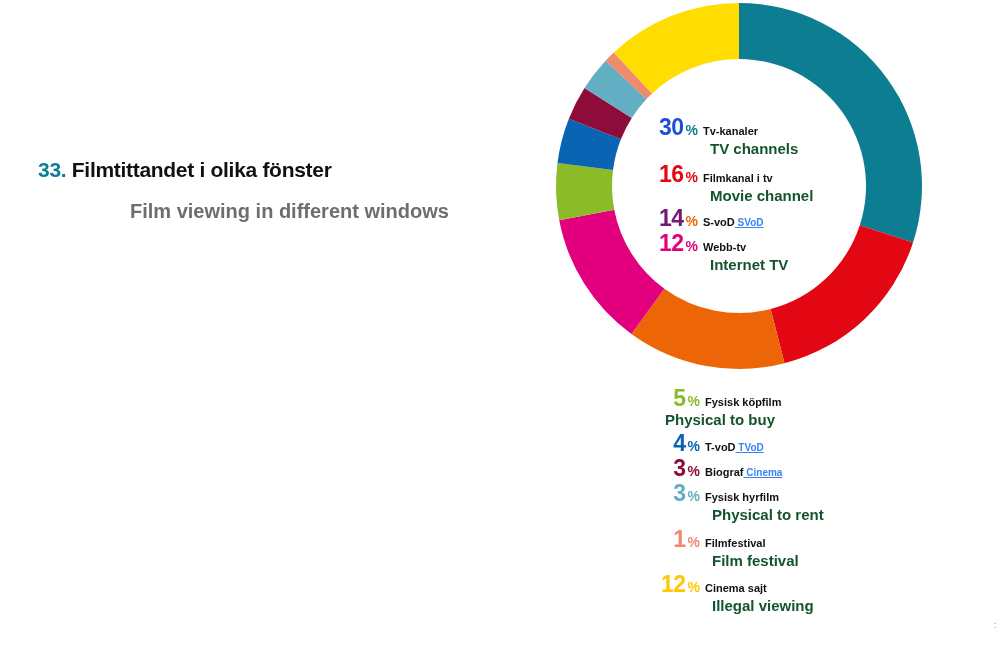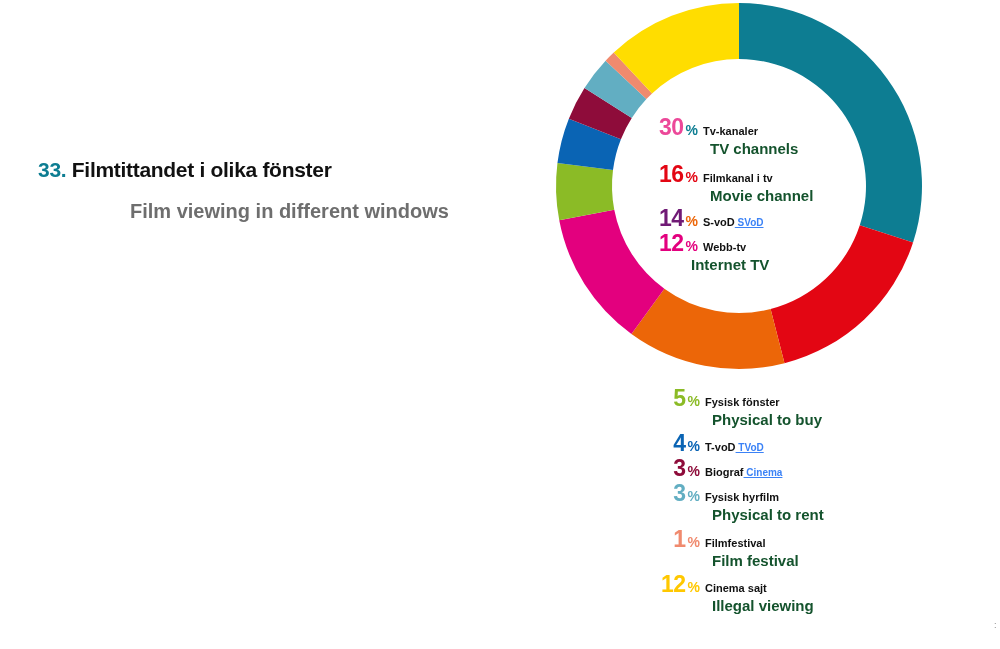--- a/index.html
+++ b/index.html
@@ -31,25 +31,25 @@
     <path d="M631.4352988304774,334.0501099706154 A183,183 0 0 1 559.24143311665,220.2907805691876 L614.2495191574566,209.797426952387 A127,127 0 0 0 664.3512729588559,288.74515828561834 Z" fill="#e3007e"></path>
     <path d="M559.24143311665,220.2907805691876 A183,183 0 0 1 557.4430096594506,163.06401825773239 L613.0014329330613,170.08267933733342 A127,127 0 0 0 614.2495191574566,209.797426952387 Z" fill="#8bbb26"></path>
     <path d="M557.4430096594506,163.06401825773239 A183,183 0 0 1 568.85090308245,118.63320685870403 L620.918386292192,139.24818180904595 A127,127 0 0 0 613.0014329330613,170.08267933733342 Z" fill="#0a64b4"></path>
     <path d="M568.85090308245,118.63320685870403 A183,183 0 0 1 584.4879896331312,87.94369651884365 L631.7703534612441,117.94999703766746 A127,127 0 0 0 620.918386292192,139.24818180904595 Z" fill="#8e0c3a"></path>
     <path d="M584.4879896331312,87.94369651884365 A183,183 0 0 1 605.5987411818817,60.72787961505003 L646.4209843174807,99.06251754705657 A127,127 0 0 0 631.7703534612441,117.94999703766746 Z" fill="#62aec2"></path>
     <path d="M605.5987411818817,60.72787961505003 A183,183 0 0 1 613.7278796150499,52.598741181881735 L652.0625175470565,93.42098431748076 A127,127 0 0 0 646.4209843174807,99.06251754705657 Z" fill="#f08a6e"></path>
     <path d="M613.7278796150499,52.598741181881735 A183,183 0 0 1 739,3 L739,59 A127,127 0 0 0 652.0625175470565,93.42098431748076 Z" fill="#ffdd00"></path>
   </svg>
 
 <div id="labels">
-    <div class="lbl" style="left: 655px; top: 114px;"><span class="pctwrap" style="width: 48px;"><span class="pct" style="color: #ec4899;">30</span><span class="sign" style="color: rgb(13, 125, 146);">%</span></span><span class="sv">Tv-kanaler</span><span class="en2" style="margin-left: 55px;">TV channels</span></div>
+    <div class="lbl" style="left: 655px; top: 114px;"><span class="pctwrap" style="width: 48px;"><span class="pct" style="color: #1d4ed8;">30</span><span class="sign" style="color: rgb(13, 125, 146);">%</span></span><span class="sv">Tv-kanaler</span><span class="en2" style="margin-left: 55px;">TV channels</span></div>
     <div class="lbl" style="left: 655px; top: 161px;"><span class="pctwrap" style="width: 48px;"><span class="pct" style="color: rgb(227, 6, 19);">16</span><span class="sign" style="color: rgb(227, 6, 19);">%</span></span><span class="sv">Filmkanal i tv</span><span class="en2" style="margin-left: 55px;">Movie channel</span></div>
     <div class="lbl" style="left: 655px; top: 205px;"><span class="pctwrap" style="width: 48px;"><span class="pct" style="color: #701a75;">14</span><span class="sign" style="color: rgb(236, 102, 8);">%</span></span><span class="sv">S-voD</span><span class="en"> SVoD</span></div>
-    <div class="lbl" style="left: 655px; top: 230px;"><span class="pctwrap" style="width: 48px;"><span class="pct" style="color: rgb(227, 0, 126);">12</span><span class="sign" style="color: rgb(227, 0, 126);">%</span></span><span class="sv">Webb-tv</span><span class="en2" style="margin-left: 36px;">Internet TV</span></div>
-    <div class="lbl" style="left: 665px; top: 385px;"><span class="pctwrap" style="width: 40px;"><span class="pct" style="color: rgb(139, 187, 38);">5</span><span class="sign" style="color: rgb(139, 187, 38);">%</span></span><span class="sv">Fysisk fönster</span><span class="en2" style="margin-left: 47px;">Physical to buy</span></div>
+    <div class="lbl" style="left: 655px; top: 230px;"><span class="pctwrap" style="width: 48px;"><span class="pct" style="color: rgb(227, 0, 126);">12</span><span class="sign" style="color: rgb(227, 0, 126);">%</span></span><span class="sv">Webb-tv</span><span class="en2" style="margin-left: 55px;">Internet TV</span></div>
+    <div class="lbl" style="left: 665px; top: 385px;"><span class="pctwrap" style="width: 40px;"><span class="pct" style="color: rgb(139, 187, 38);">5</span><span class="sign" style="color: rgb(139, 187, 38);">%</span></span><span class="sv">Fysisk köpfilm</span><span class="en2" style="">Physical to buy</span></div>
     <div class="lbl" style="left: 665px; top: 430px;"><span class="pctwrap" style="width: 40px;"><span class="pct" style="color: rgb(10, 100, 180);">4</span><span class="sign" style="color: rgb(10, 100, 180);">%</span></span><span class="sv">T-voD</span><span class="en"> TVoD</span></div>
     <div class="lbl" style="left: 665px; top: 455px;"><span class="pctwrap" style="width: 40px;"><span class="pct" style="color: rgb(142, 12, 58);">3</span><span class="sign" style="color: rgb(142, 12, 58);">%</span></span><span class="sv">Biograf</span><span class="en"> Cinema</span></div>
     <div class="lbl" style="left: 665px; top: 480px;"><span class="pctwrap" style="width: 40px;"><span class="pct" style="color: rgb(98, 174, 194);">3</span><span class="sign" style="color: rgb(98, 174, 194);">%</span></span><span class="sv">Fysisk hyrfilm</span><span class="en2" style="margin-left: 47px;">Physical to rent</span></div>
     <div class="lbl" style="left: 665px; top: 526px;"><span class="pctwrap" style="width: 40px;"><span class="pct" style="color: rgb(240, 138, 110);">1</span><span class="sign" style="color: rgb(240, 138, 110);">%</span></span><span class="sv">Filmfestival</span><span class="en2" style="margin-left: 47px;">Film festival</span></div>
     <div class="lbl" style="left: 655px; top: 571px;"><span class="pctwrap" style="width: 50px;"><span class="pct" style="color: rgb(255, 200, 0);">12</span><span class="sign" style="color: rgb(255, 200, 0);">%</span></span><span class="sv">Cinema sajt</span><span class="en2" style="margin-left: 57px;">Illegal viewing</span></div>
   </div>
 
 <div class="edge">:</div>
 
 </body></html>

